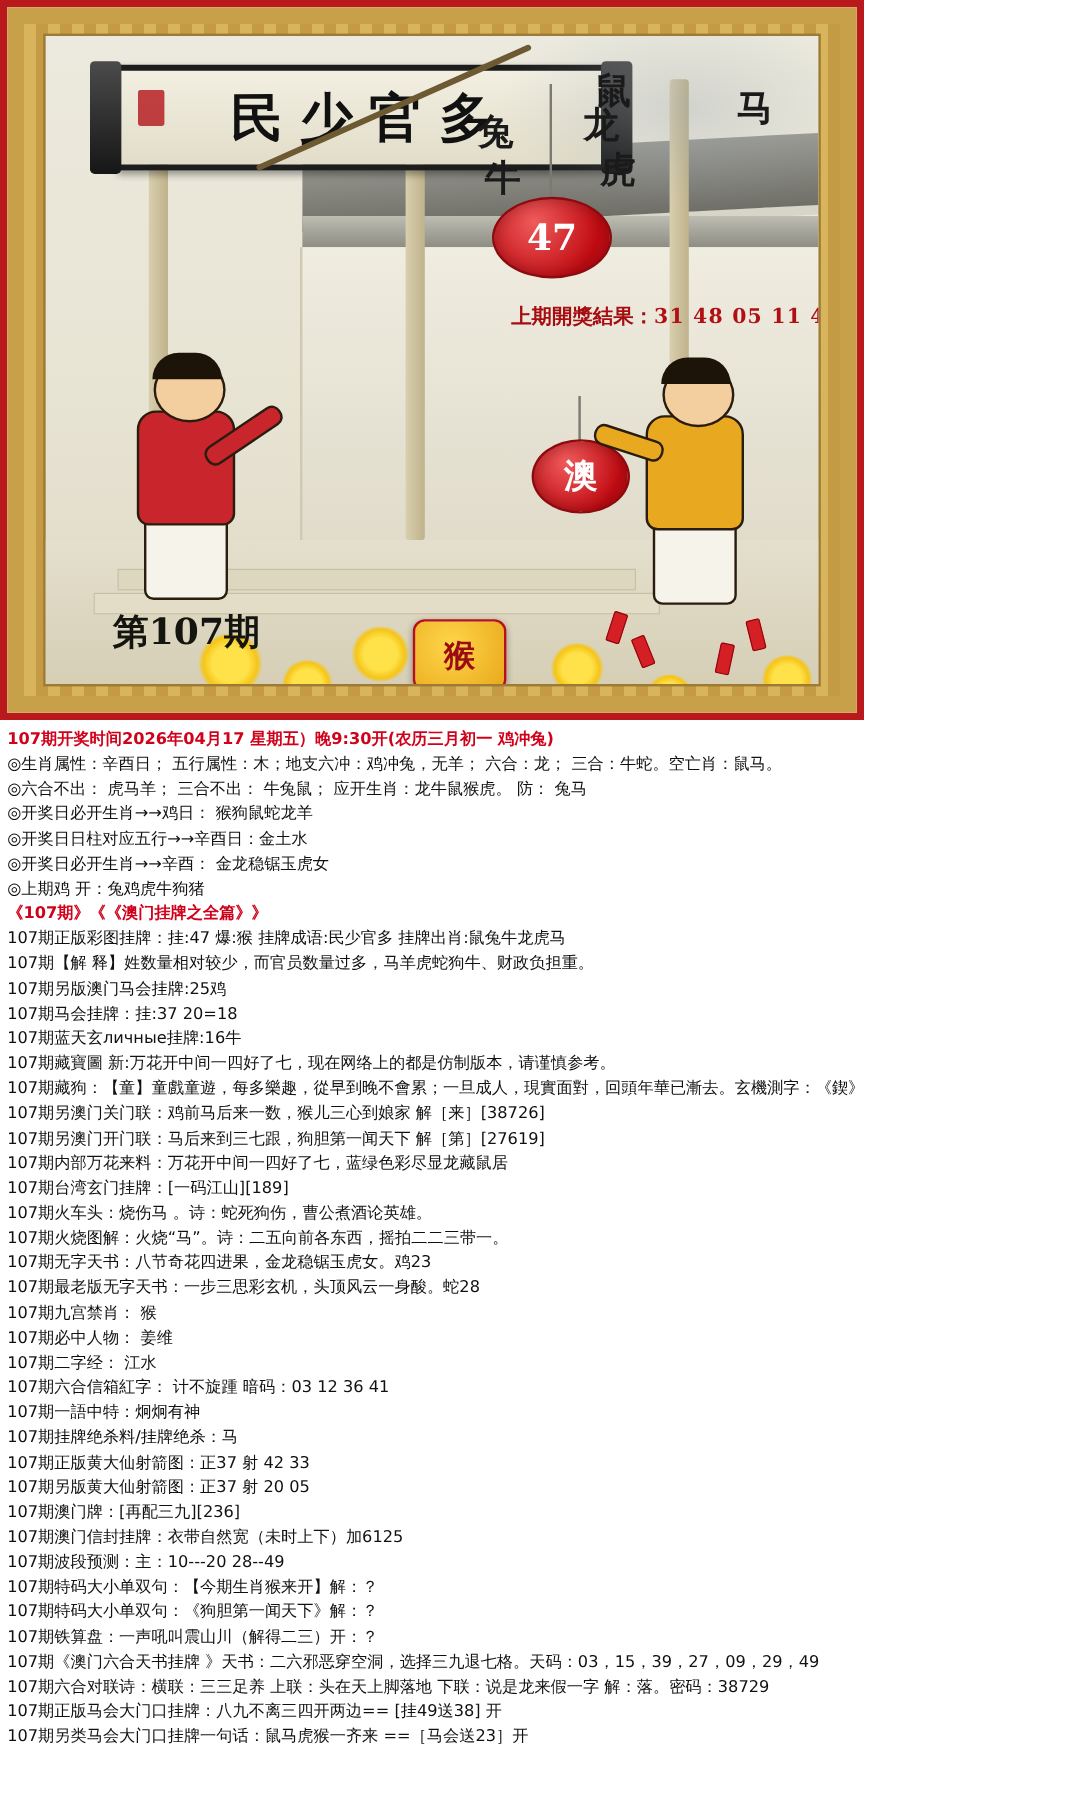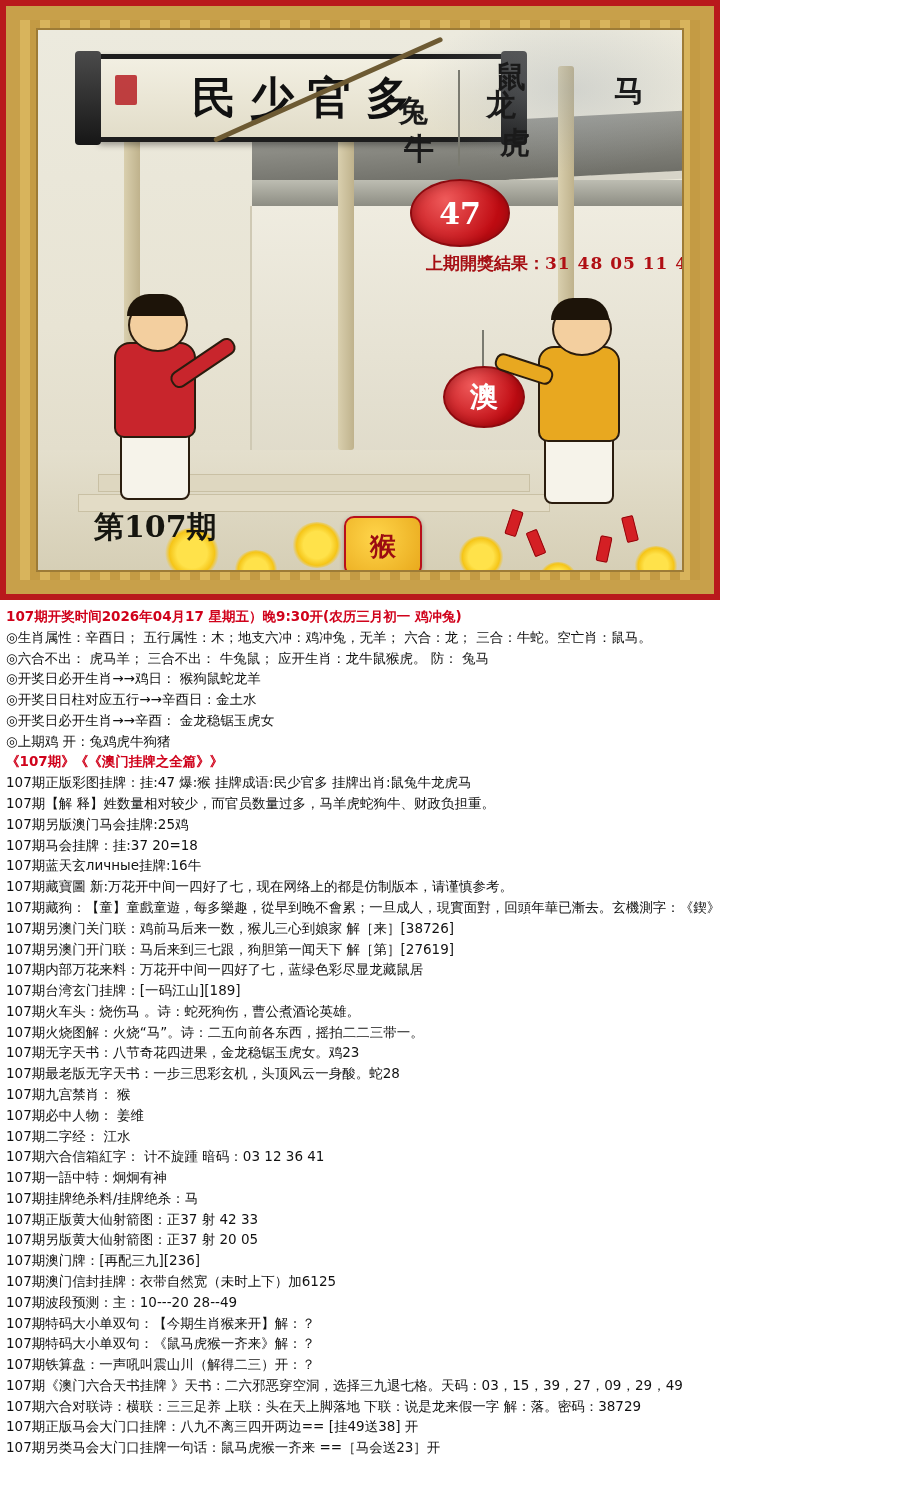--- a/index.html
+++ b/index.html
@@ -97,21 +97,21 @@
   
   .lantern{
     position:absolute;border-radius:50%;
     background:radial-gradient(circle at 35% 30%,#ef5b5b,#c00b12 70%);
     border:2px solid #8d0a0f;
     display:flex;align-items:center;justify-content:center;
     color:#fff;font-weight:bold;
     box-shadow:inset 0 0 12px rgba(0,0,0,.25);
   }
   .lantern .glyph{font-family:"DejaVu Serif","Liberation Serif",serif;}
-  .lantern.num{left:372px;top:149px;width:96px;height:64px;font-size:30px;}
+  .lantern.num{left:372px;top:134px;width:96px;height:64px;font-size:30px;}
   .lantern.ao{left:405px;top:336px;width:78px;height:58px;font-size:28px;}
   .lantern.men{left:648px;top:374px;width:76px;height:56px;font-size:28px;}
   .lantern.gua{left:650px;top:462px;width:72px;height:54px;font-size:26px;}
   .lantern.pai{left:736px;top:490px;width:72px;height:54px;font-size:26px;}
   .lantern-string{
     position:absolute;width:2px;background:#7a7a70;
   }
   .s1{left:420px;top:40px;height:96px;}
   .s2{left:444px;top:300px;height:40px;}
   .s3{left:686px;top:330px;height:46px;}
@@ -382,19 +382,19 @@
     <div class="line">107期二字经：  江水</div>
     <div class="line">107期六合信箱紅字：  计不旋踵  暗码：03  12  36  41</div>
     <div class="line">107期一語中特：炯炯有神</div>
     <div class="line">107期挂牌绝杀料/挂牌绝杀：马</div>
     <div class="line">107期正版黄大仙射箭图：正37  射  42  33</div>
     <div class="line">107期另版黄大仙射箭图：正37  射  20  05</div>
     <div class="line">107期澳门牌：[再配三九][236]</div>
     <div class="line">107期澳门信封挂牌：衣带自然宽（未时上下）加6125</div>
     <div class="line">107期波段预测：主：10---20  28--49</div>
     <div class="line">107期特码大小单双句：【今期生肖猴来开】解：？</div>
-    <div class="line">107期特码大小单双句：《鼠马虎猴一齐来》解：？</div>
+    <div class="line">107期特码大小单双句：《狗胆第一闻天下》解：？</div>
     <div class="line">107期铁算盘：一声吼叫震山川（解得二三）开：？</div>
     <div class="line">107期《澳门六合天书挂牌  》天书：二六邪恶穿空洞，选择三九退七格。天码：03，15，39，27，09，29，49</div>
     <div class="line">107期六合对联诗：横联：三三足养  上联：头在天上脚落地  下联：说是龙来假一字  解：落。密码：38729</div>
     <div class="line">107期正版马会大门口挂牌：八九不离三四开两边==  [挂49送38] 开</div>
     <div class="line">107期另类马会大门口挂牌一句话：鼠马虎猴一齐来 ==［马会送23］开</div>
   </div>
 
 </body></html>

